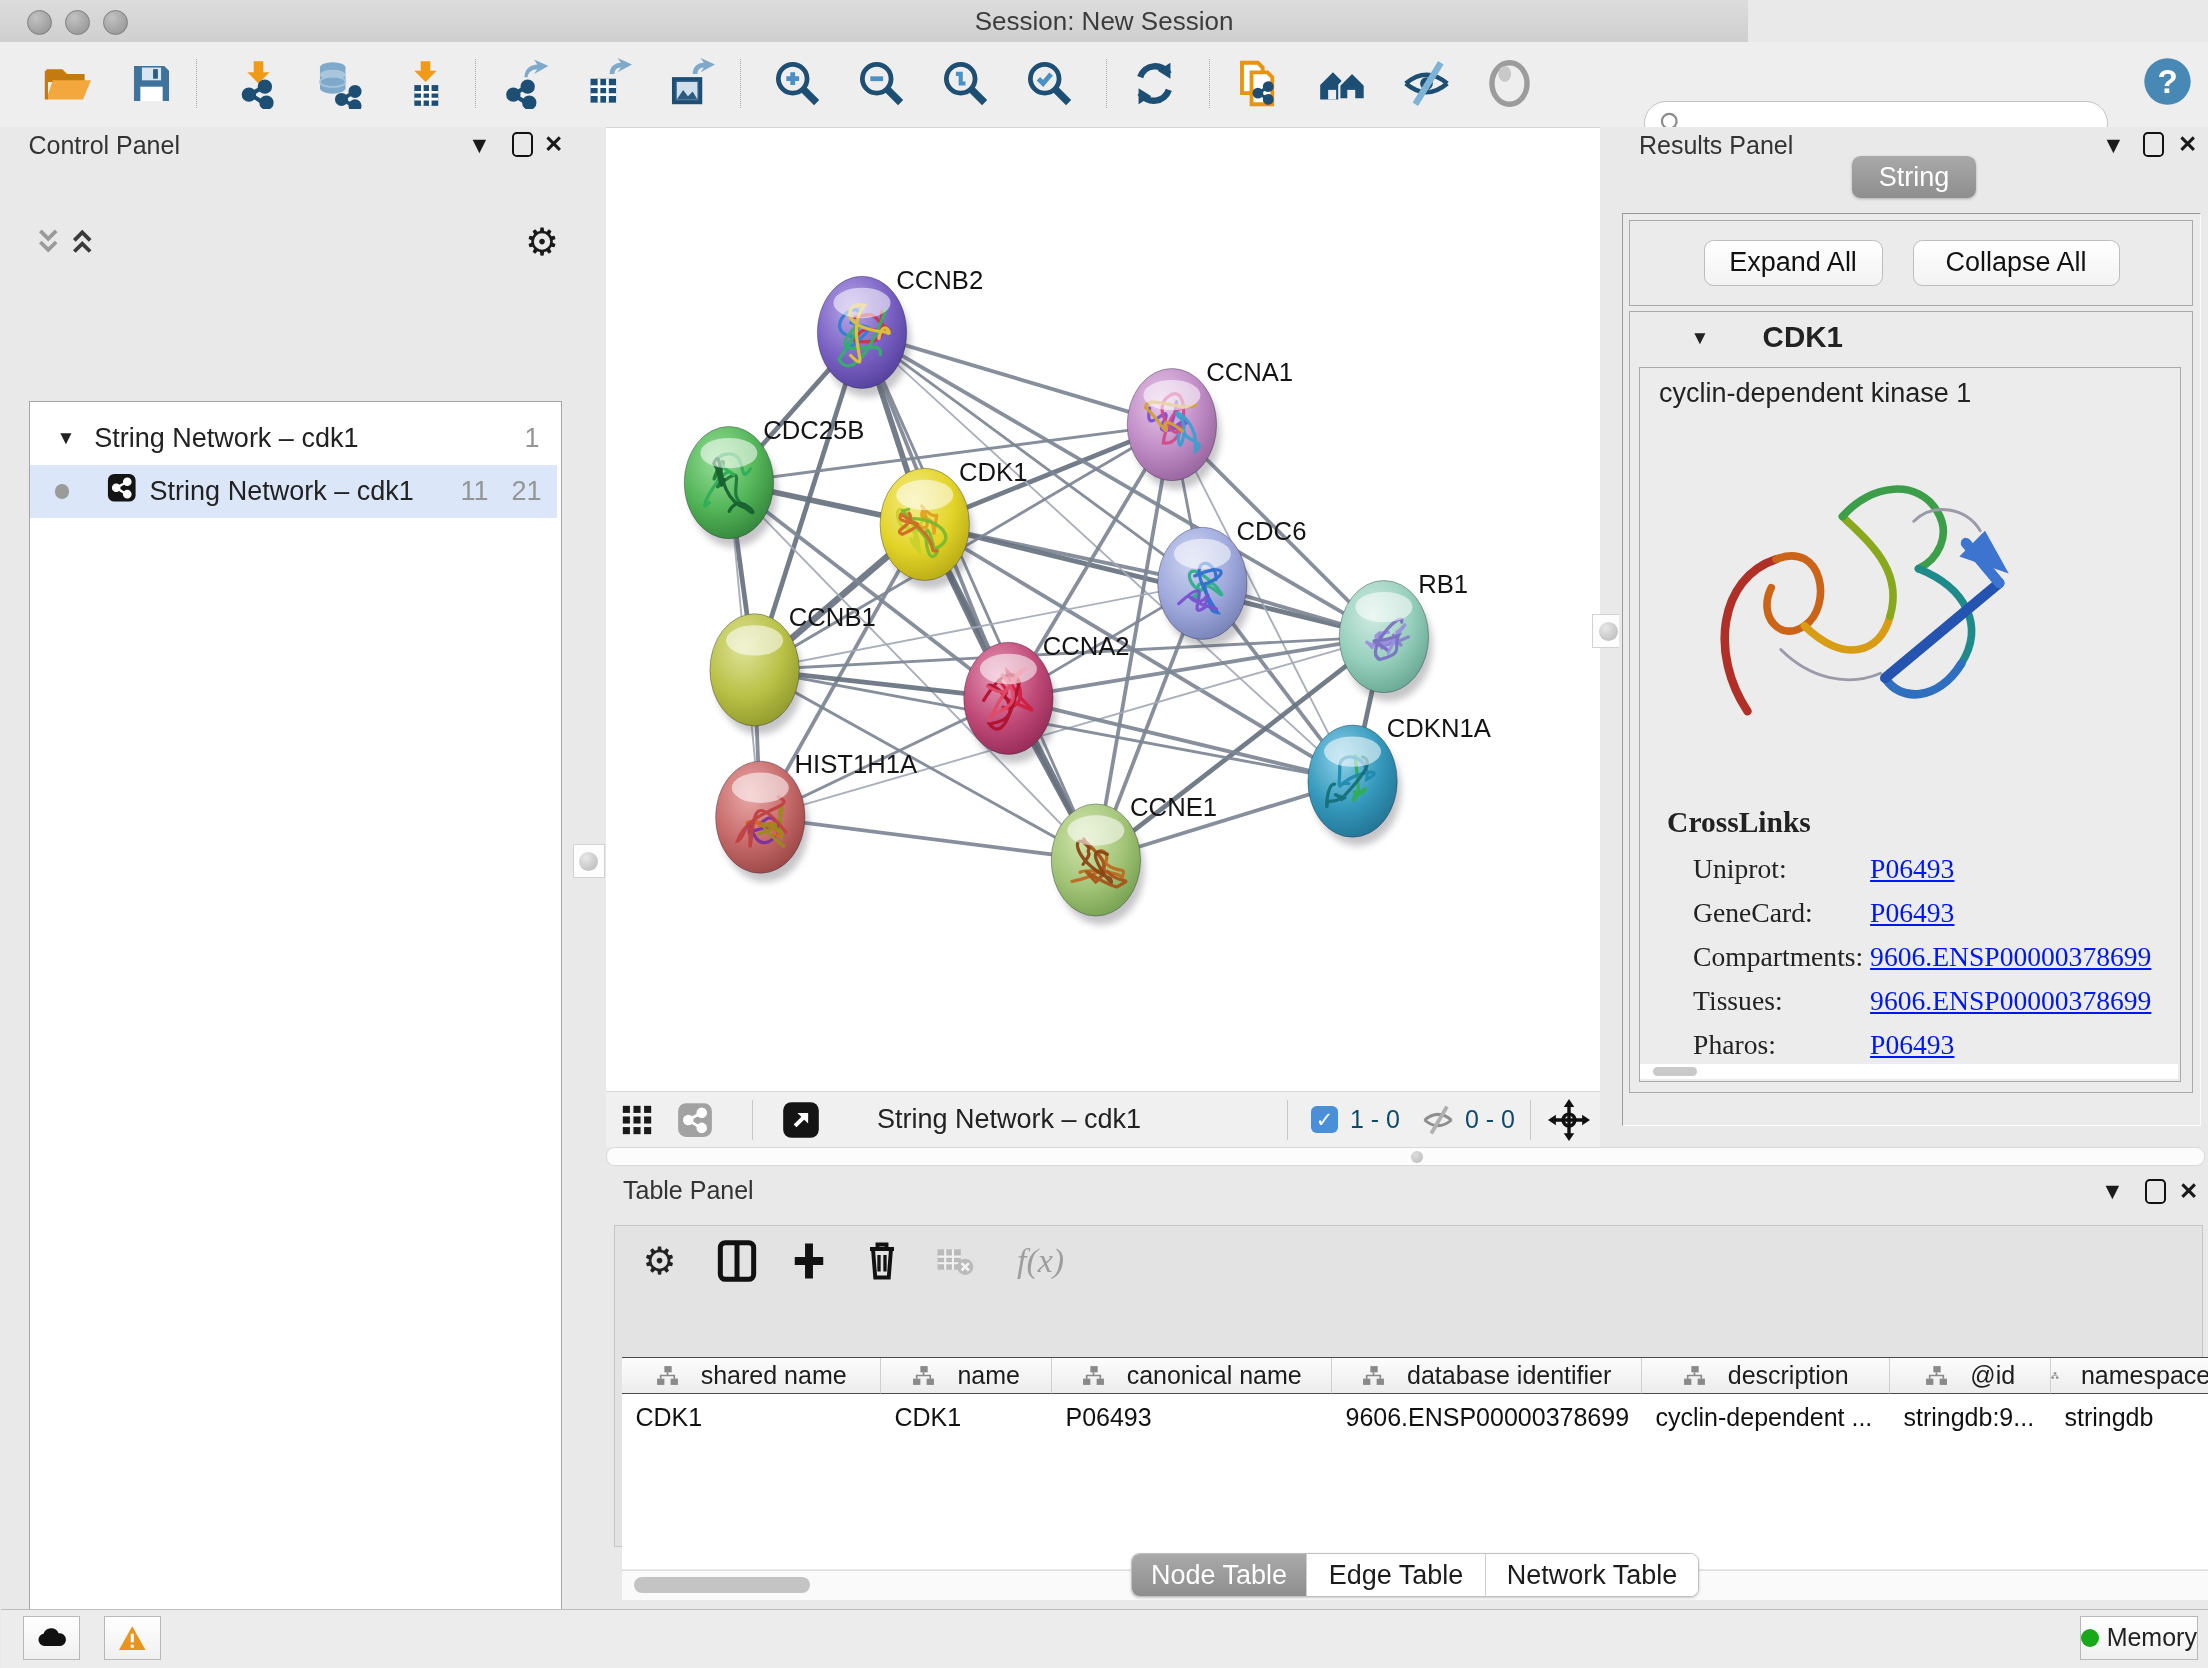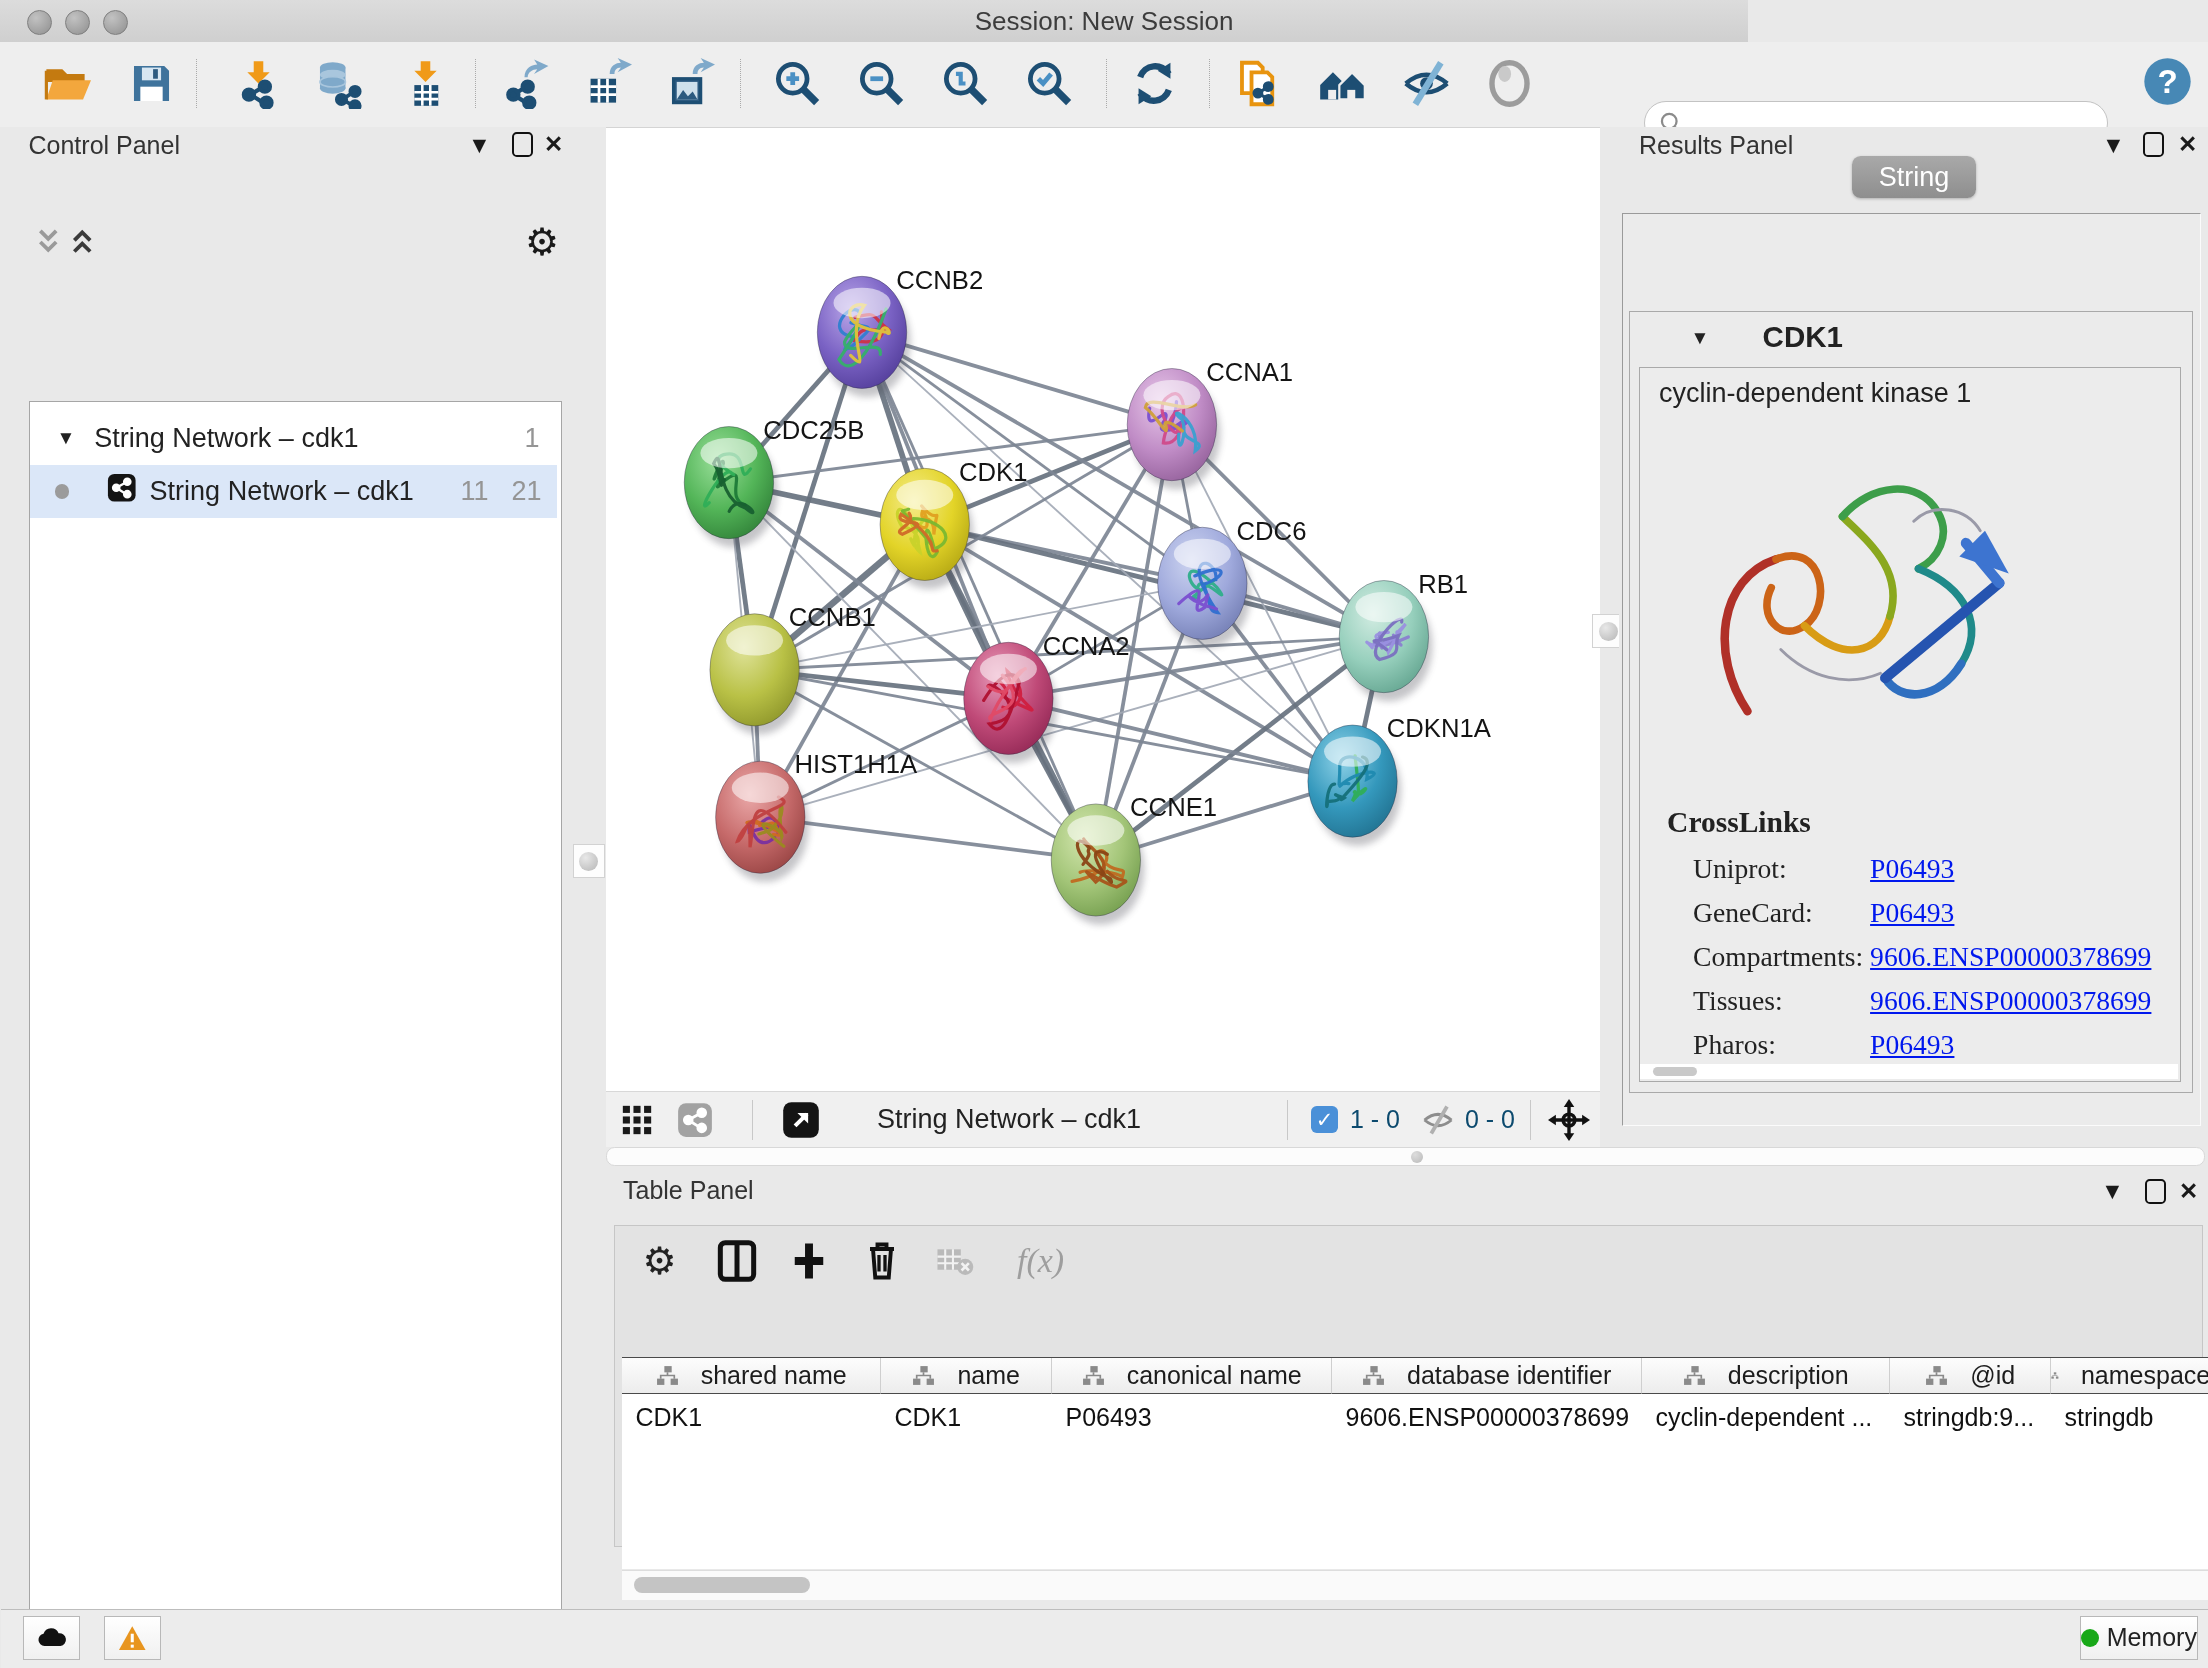--- a/index.html
+++ b/index.html
@@ -611,20 +611,24 @@
   <span class="abs ptitle" style="left:20px;top:0px;height:36px;line-height:36px">Results Panel</span>
   <span class="wbtn" style="left:483px;top:5.7px">▼</span>
   <span class="sqbtn" style="left:524px;top:4.8px"></span>
   <span class="wbtn" style="left:559px;top:4.8px;font-weight:bold">✕</span>
 
   <div class="abs" style="left:233px;top:28.5px;width:124px;height:42px;line-height:42px;text-align:center;
        background:linear-gradient(#a9a9a9,#8e8e8e);color:#fff;font-size:27px;border-radius:8.6px;
        box-shadow:0 1px 2.9px rgba(0,0,0,.25)">String</div>
 
   <div id="rbox">
+    <div class="innerbox" style="left:5.7px;top:5.7px;width:562px;height:84px">
+      <div class="rbtn" style="left:74px;top:19px;width:177px">Expand All</div>
+      <div class="rbtn" style="left:283px;top:19px;width:205px">Collapse All</div>
+    </div>
 
     <div class="innerbox" style="left:5.7px;top:97px;width:562px;height:780px">
       <span class="abs" style="left:61px;top:15px;font-size:19px">▼</span>
       <span class="abs" style="left:133px;top:7.6px;font-size:29.5px;font-weight:bold">CDK1</span>
 
       <div class="innerbox" style="left:9.5px;top:55px;width:540px;height:713px;background:#ececec">
         <span class="abs" style="left:19px;top:9.5px;font-size:27px">cyclin-dependent kinase 1</span>
 
         <svg class="abs" style="left:55px;top:63px" width="371" height="323" viewBox="0 0 390 340">
           <g fill="none" stroke-linecap="round">
@@ -797,20 +801,25 @@
       <div class="tcell" style="left:1020px;width:248px">cyclin-dependent ...</div>
       <div class="tcell" style="left:1268px;width:161px">stringdb:9...</div>
       <div class="tcell" style="left:1429px;width:159px">stringdb</div>
     </div>
 
     <div id="hscroll">
         <span id="hthumb"></span>
       </div>
   </div>
 
+  <div class="btabs" style="left:525px">
+    <div class="btab sel" style="width:174px">Node Table</div>
+    <div class="btab" style="width:178px">Edge Table</div>
+    <div class="btab" style="width:212px">Network Table</div>
+  </div>
 </div>
 
 <div id="statusbar" class="abs">
   <span class="stbtn" style="left:22px;width:55px">
     <svg width="32" height="23" viewBox="0 0 34 24">
         <path d="M9 21a6.5 6.5 0 0 1-1-12.9A8.5 8.5 0 0 1 24 7.5 6 6 0 0 1 26 21z" fill="#111"></path>
       </svg>
   </span>
   <span class="stbtn" style="left:103px;width:55px">
     <svg width="28.5" height="26" viewBox="0 0 30 27">

